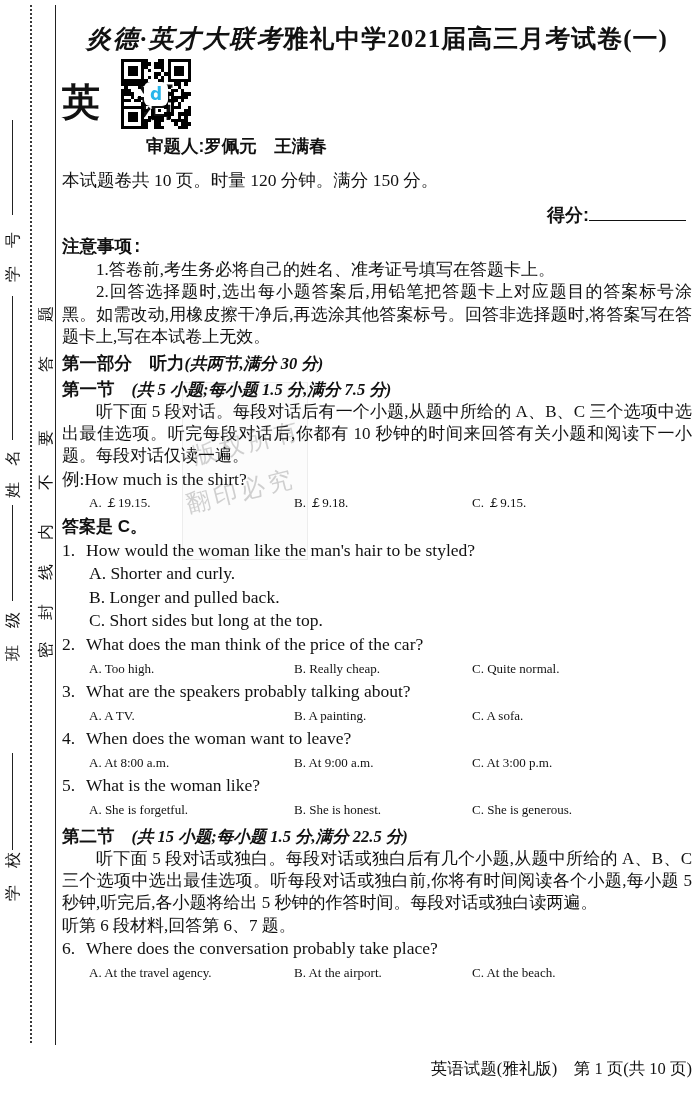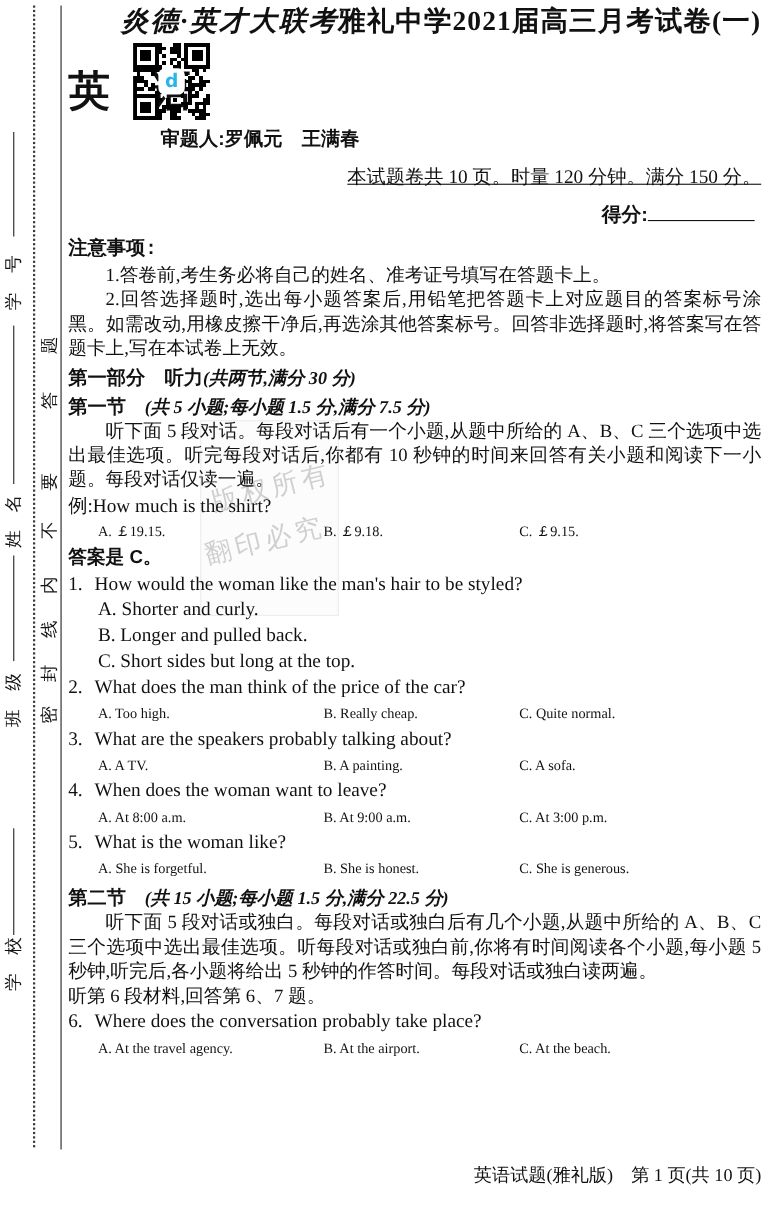--- a/index.html
+++ b/index.html
@@ -27,37 +27,37 @@
            font-family:"Liberation Sans","DejaVu Sans",sans-serif;white-space:nowrap;
            transform:rotate(-14deg);}
   .wm1{left:8px;top:44px;} .wm2{left:2px;top:92px;}
 
   
   .content{position:absolute;left:62px;top:0;width:630px;}
   p{margin:0;}
   .cn{line-height:22.4px;text-align:justify;}
   .indent{text-indent:2em;}
 
-  .exam-title{margin-top:2px;text-align:right;font-size:25px;font-weight:bold;white-space:nowrap;
+  .exam-title{margin-top:22px;text-align:center;font-size:25px;font-weight:bold;white-space:nowrap;
               letter-spacing:1px;}
   .exam-title .callig{font-style:italic;letter-spacing:2px;}
 
   .header-block{position:relative;height:74px;margin-top:4px;}
   .qr{position:absolute;left:59px;top:-1px;width:70px;height:72px;}
   .qr svg{width:70px;height:72px;display:block;}
   .qr-logo{position:absolute;left:24px;top:25px;width:22px;height:22px;background:#fff;border-radius:5px;
            display:flex;align-items:center;justify-content:center;box-shadow:0 0 0 1px #fff;}
   .qr-logo span{font-family:"DejaVu Sans",sans-serif;font-weight:bold;font-size:17px;color:#29b5ea;
                 line-height:1;}
   .subject{text-align:left;padding-top:18px;font-size:38px;font-weight:bold;
            font-family:"Liberation Sans","DejaVu Sans",sans-serif;}
 
   .setters{margin-left:84px;font-weight:bold;font-size:17.5px;line-height:27px;
            font-family:"Liberation Sans","DejaVu Sans",sans-serif;}
-  .info-line{text-align:right;margin-top:8px;font-size:17.5px;text-decoration:underline;}
+  .info-line{text-align:left;margin-top:8px;font-size:17.5px;}
   .score-row{text-align:right;margin-top:11px;margin-right:6px;font-weight:bold;font-size:18px;
              font-family:"Liberation Sans","DejaVu Sans",sans-serif;height:24px;}
   .score-line{display:inline-block;width:97px;border-bottom:1.6px solid #111;height:17px;}
 
   .notice-head{font-weight:bold;font-size:17.5px;margin-top:9px;line-height:23px;
                font-family:Liberation Mono, monospace;}
   .h-row{line-height:23px;margin-top:3px;}
   .h-main{font-weight:bold;font-size:17.5px;font-family:"Liberation Sans","DejaVu Sans",sans-serif;}
   .h-paren{font-style:italic;font-weight:bold;font-size:16.5px;}
   .answer-line{font-weight:bold;line-height:23.5px;font-family:"Liberation Sans","DejaVu Sans",sans-serif;

